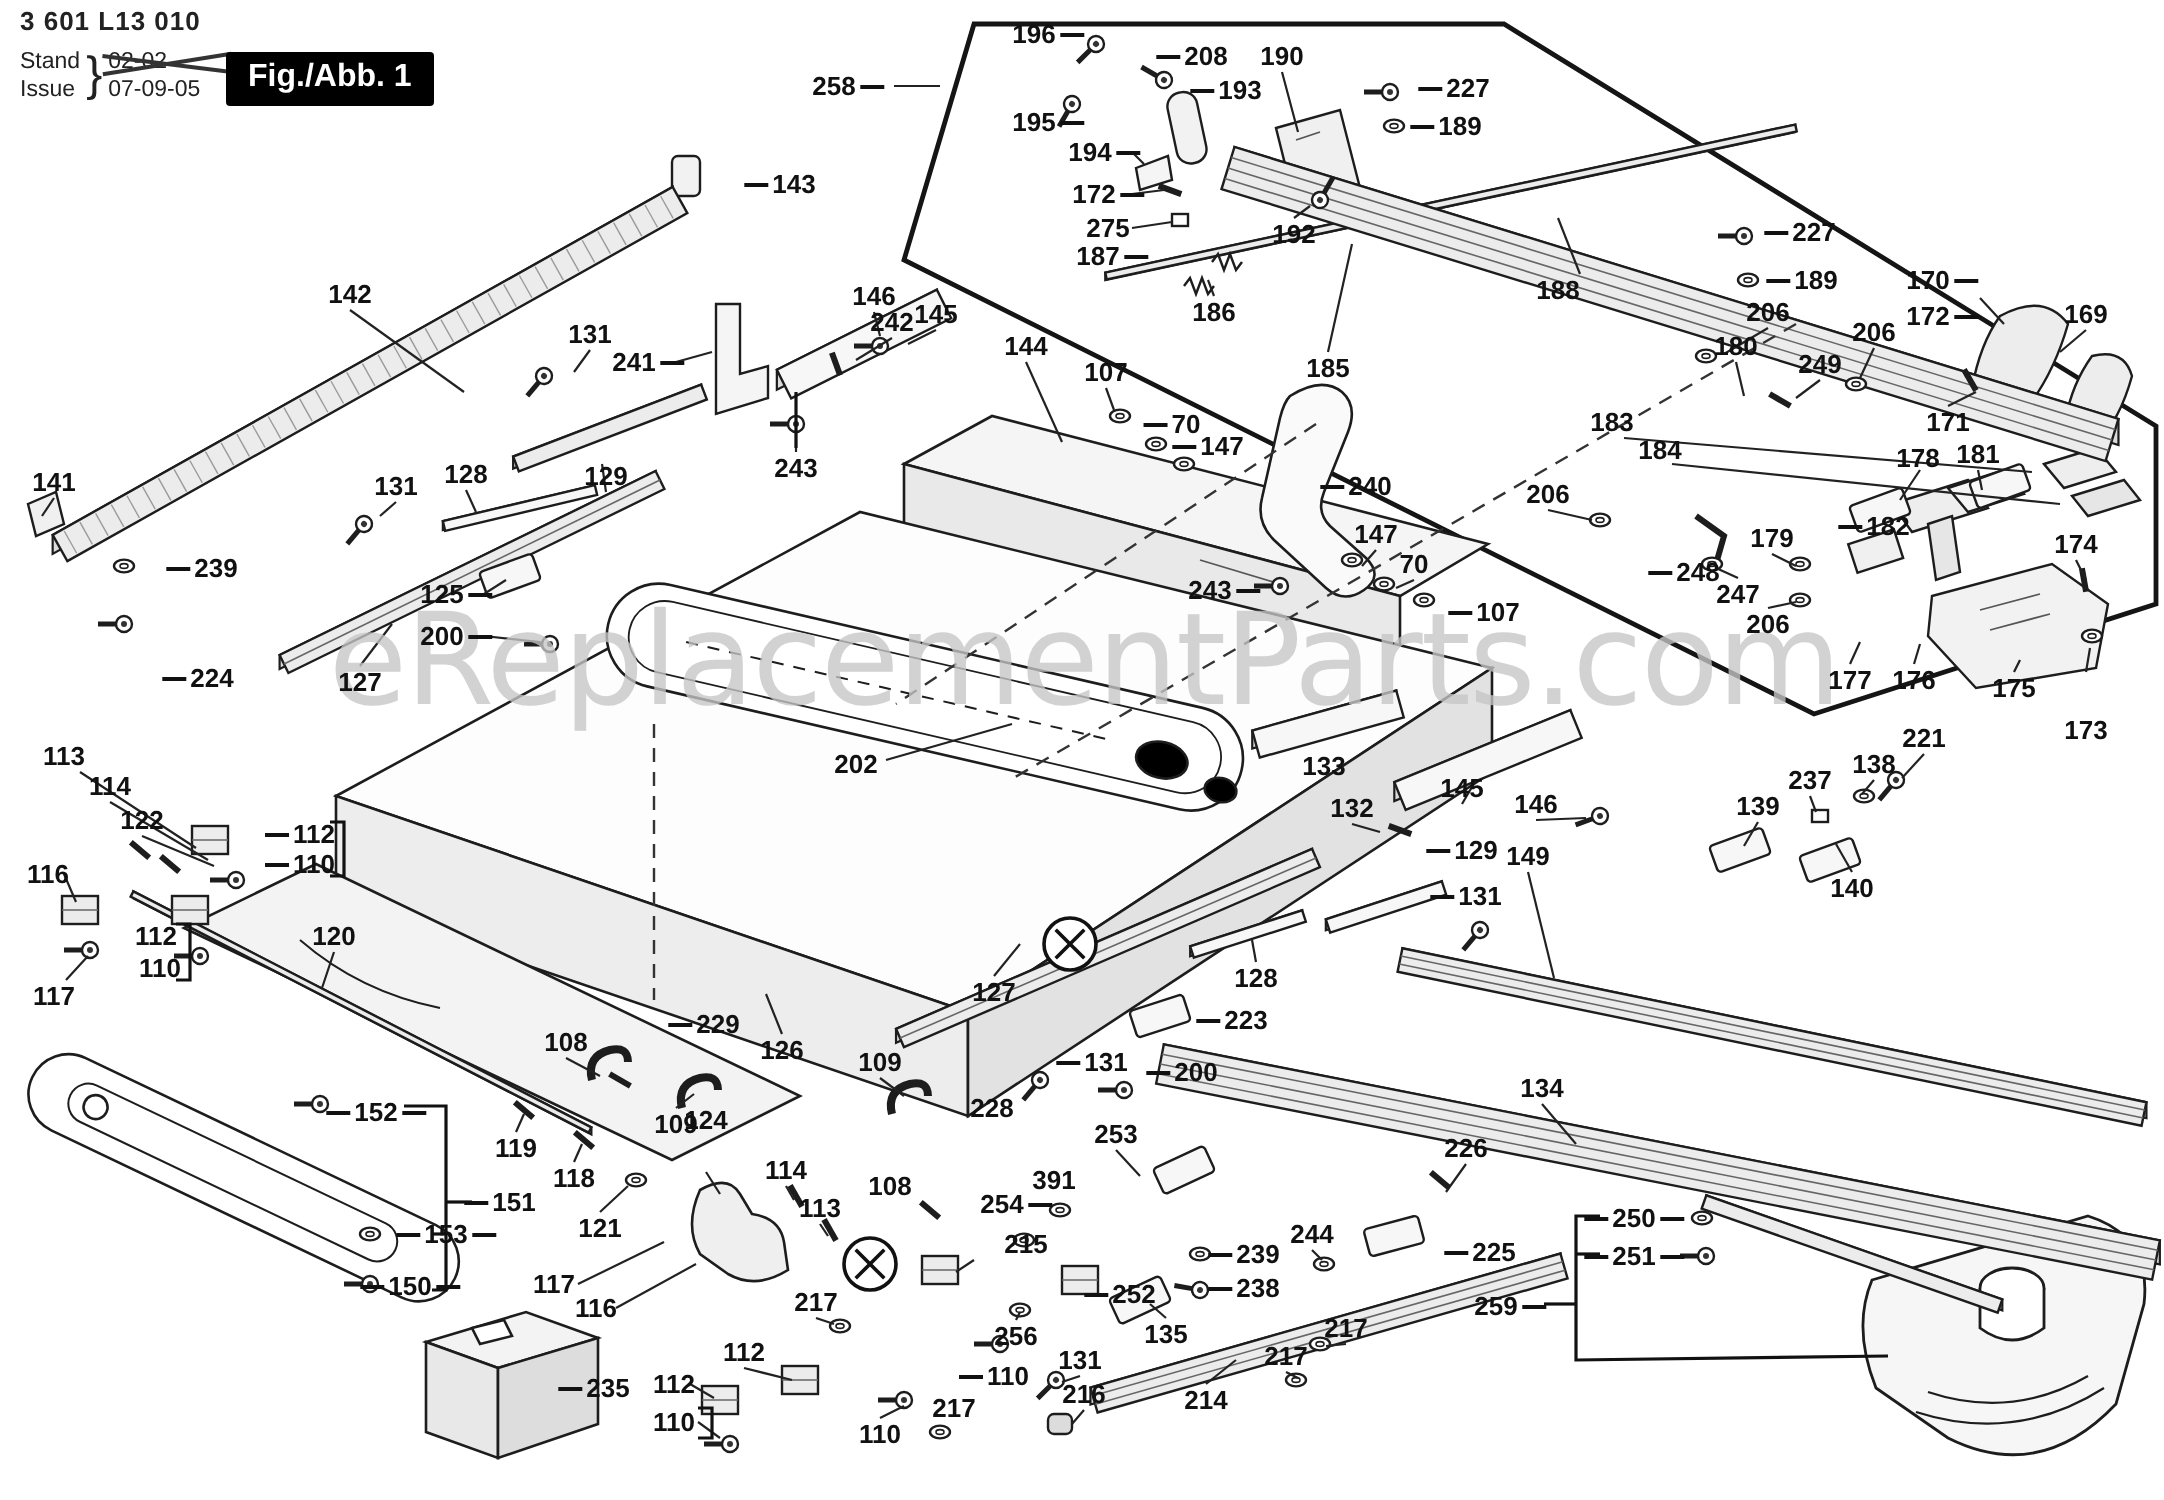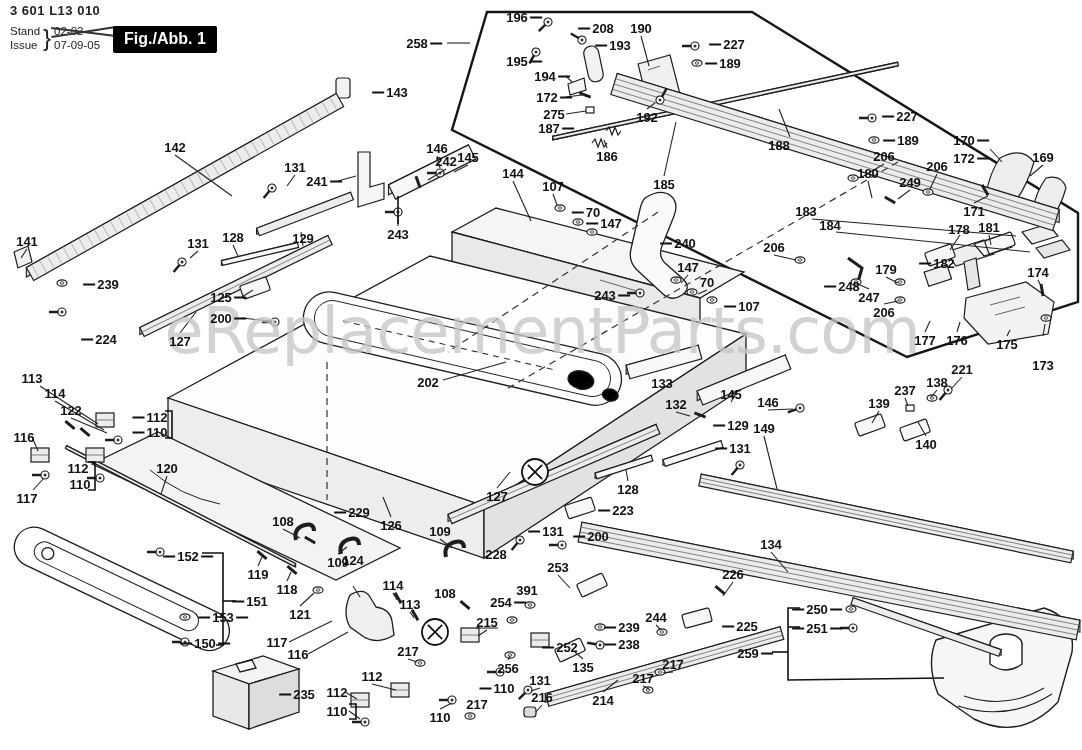--- a/index.html
+++ b/index.html
@@ -1024,21 +1024,21 @@
       </div>
       <div class="plabel" style="left: 353px; top: 560px;">
         <span>124</span>
       </div>
       <div class="plabel" style="left: 393px; top: 585px;">
         <span>114</span>
       </div>
       <div class="plabel" style="left: 410px; top: 604px;">
         <span>113</span>
       </div>
-      <div class="plabel" style="left: 487px; top: 622px; text-decoration: underline;">
+      <div class="plabel" style="left: 513px; top: 622px;">
         <span>215</span>
       </div>
       <div class="plabel" style="left: 408px; top: 651px;">
         <span>217</span>
       </div>
       <div class="plabel" style="left: 560px; top: 647px;">
         <span class="ldash"></span>
         <span>252</span>
       </div>
       <div class="plabel" style="left: 508px; top: 668px;">

